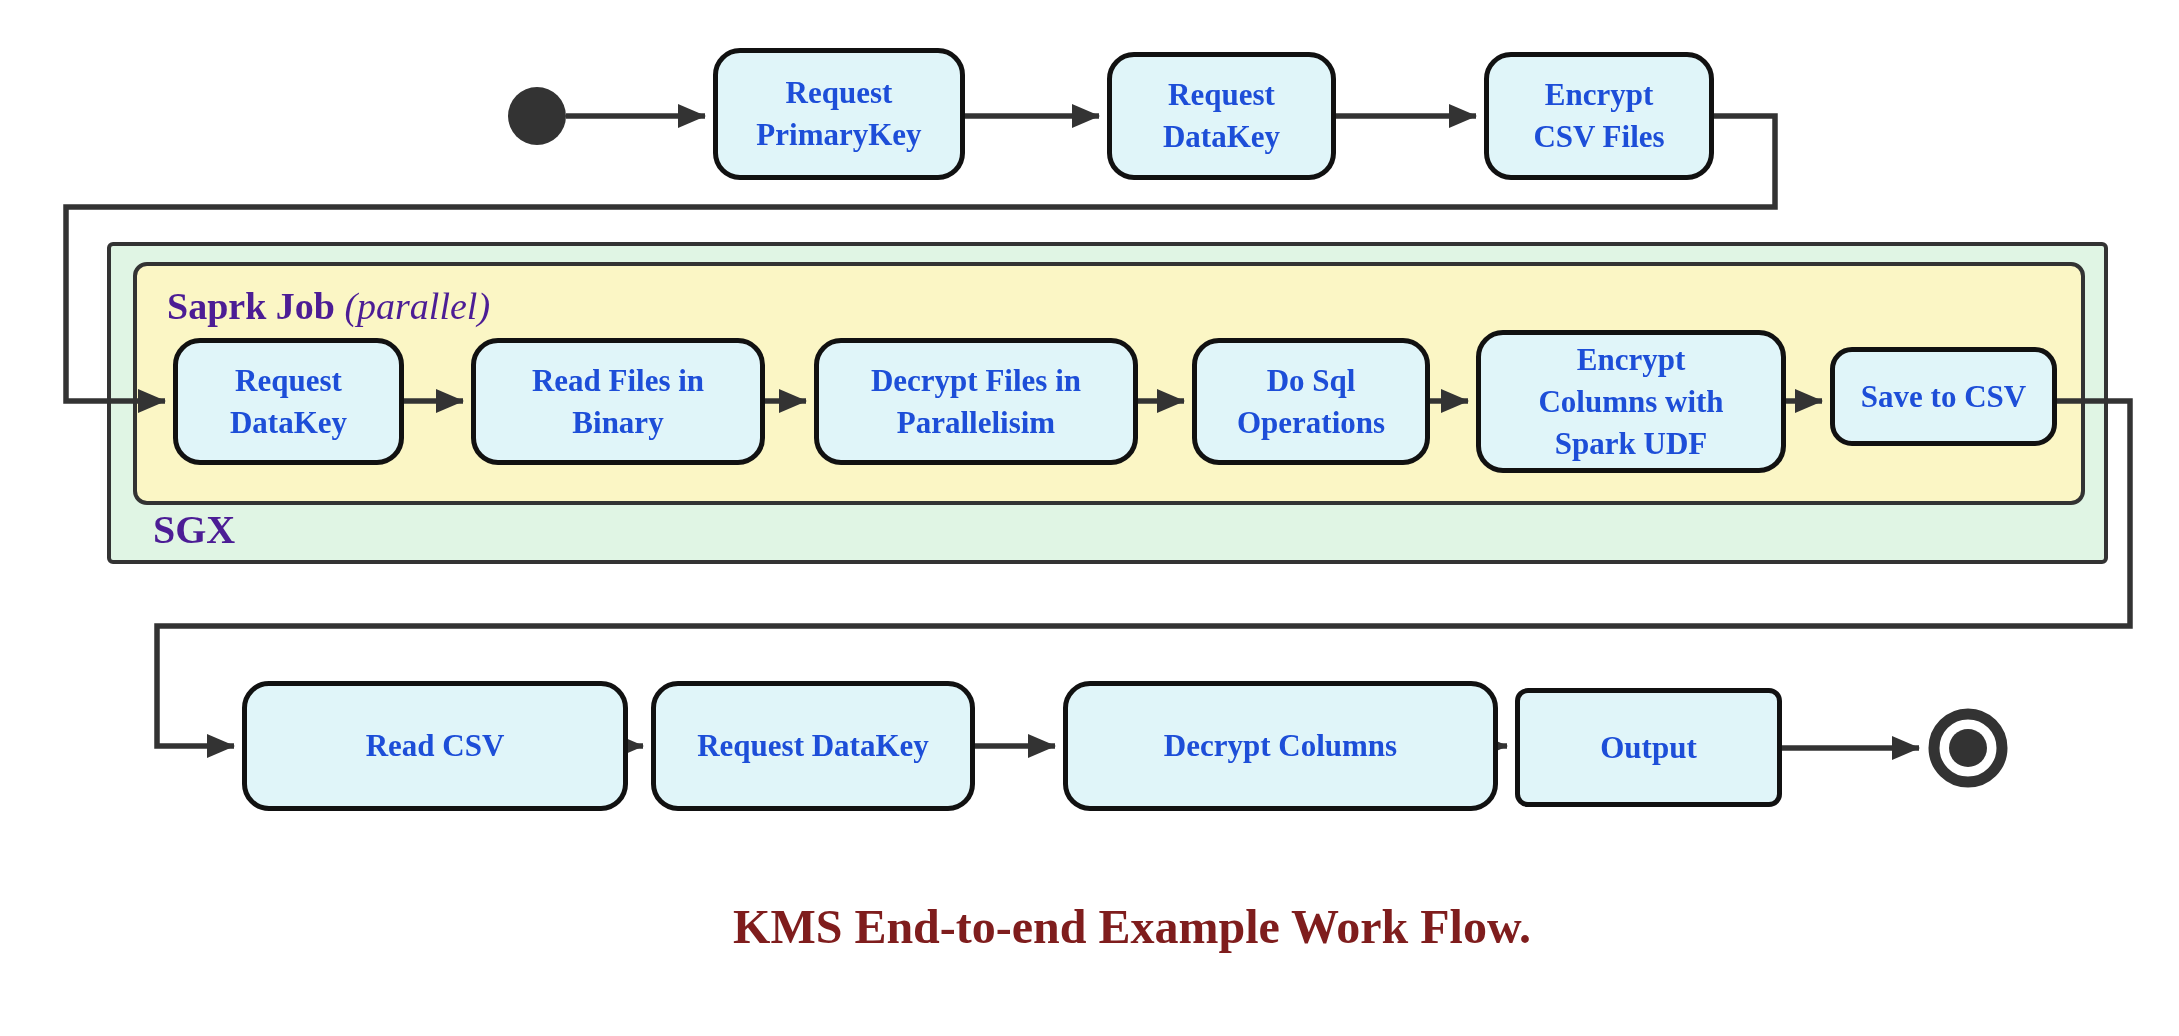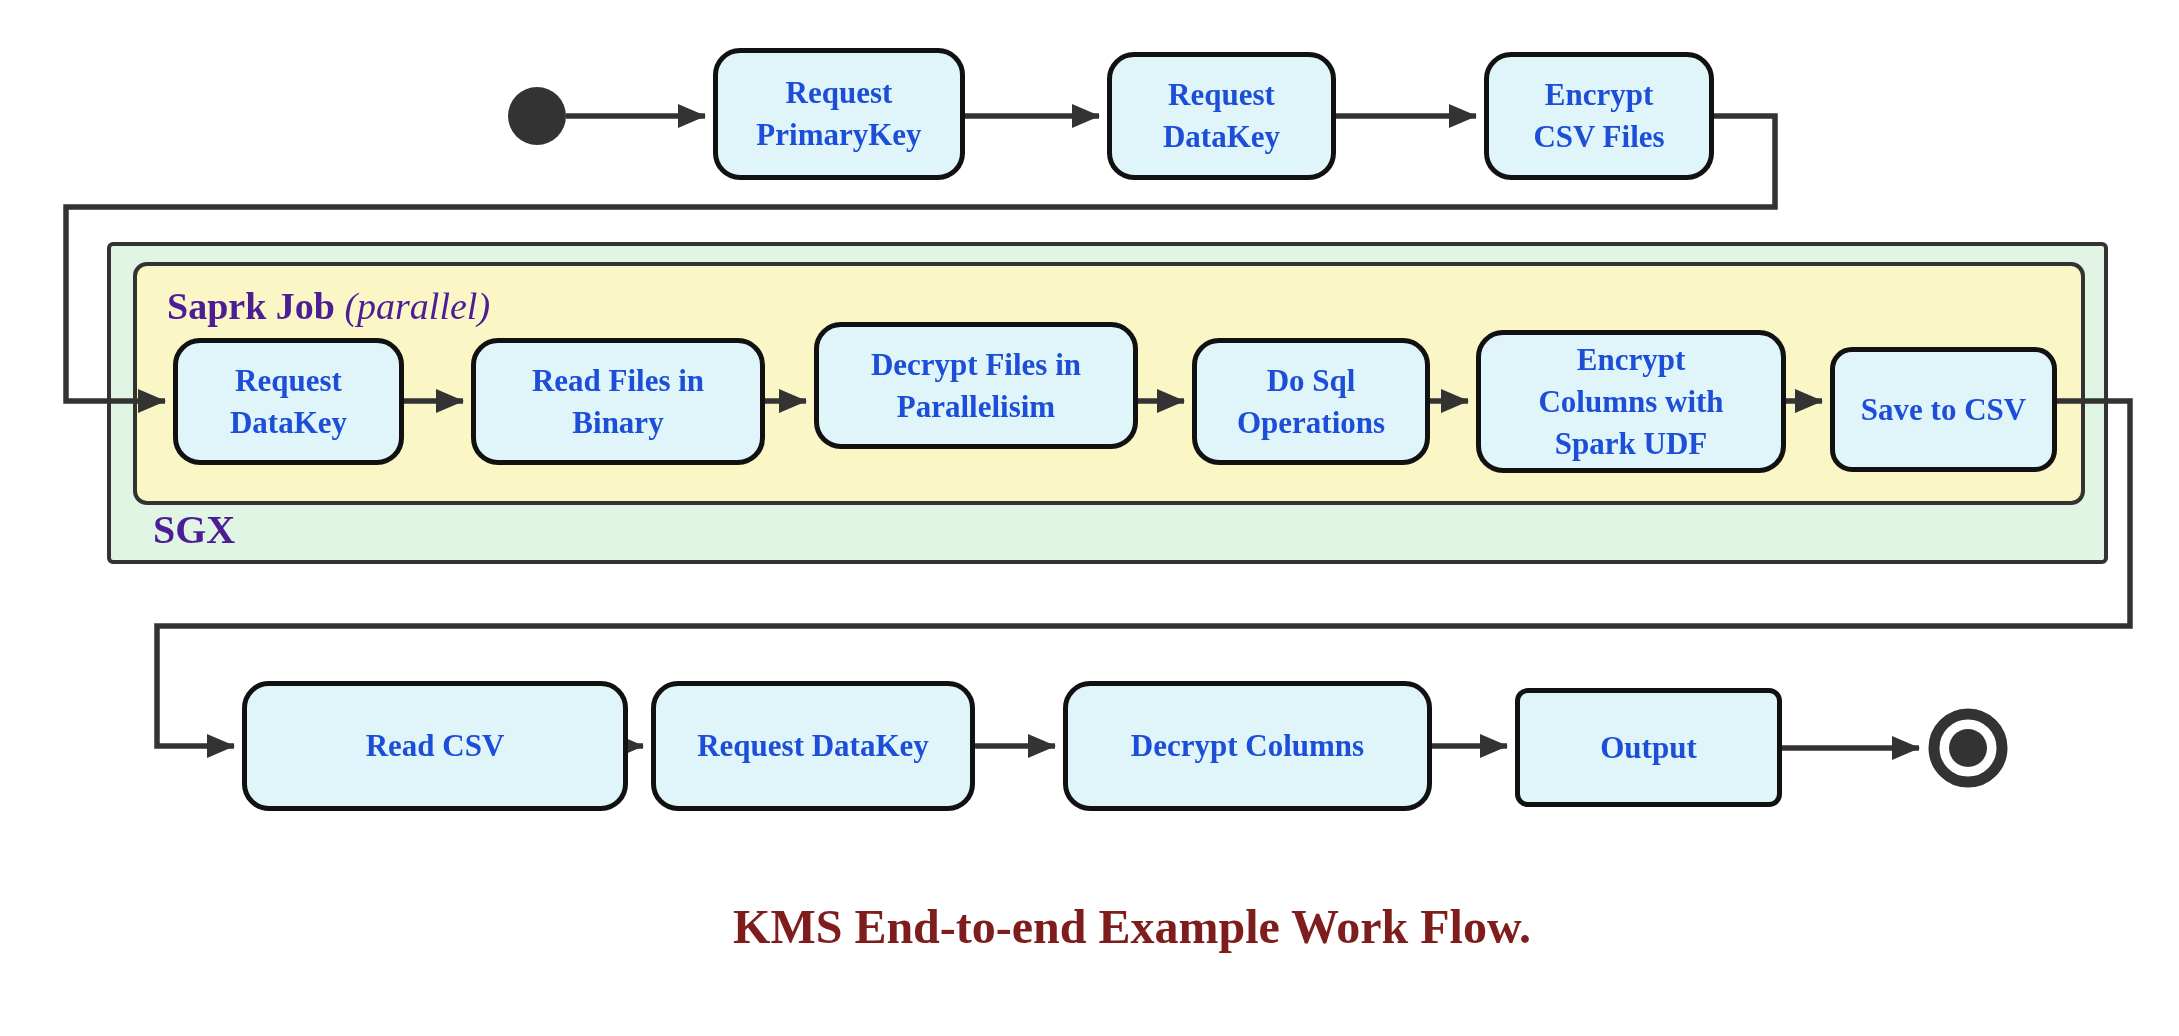--- a/index.html
+++ b/index.html
@@ -126,29 +126,29 @@
 PrimaryKey</div>
   <div class="node" style="left:1107px;top:52px;width:229px;height:128px;">Request
 DataKey</div>
   <div class="node" style="left:1484px;top:52px;width:230px;height:128px;">Encrypt
 CSV Files</div>
 
   <div class="node" style="left:173px;top:338px;width:231px;height:127px;">Request
 DataKey</div>
   <div class="node" style="left:471px;top:338px;width:294px;height:127px;">Read Files in
 Binary</div>
-  <div class="node" style="left:814px;top:322px;width:324px;height:127px;">Decrypt Files in
+  <div class="node" style="left:814px;top:338px;width:324px;height:127px;">Decrypt Files in
 Parallelisim</div>
   <div class="node" style="left:1192px;top:338px;width:238px;height:127px;font-family:Liberation Serif, serif;">Do Sql
 Operations</div>
   <div class="node" style="left:1476px;top:330px;width:310px;height:143px;">Encrypt
 Columns with
 Spark UDF</div>
-  <div class="node" style="left:1830px;top:347px;width:227px;height:125px;border-radius:22px;">Save to CSV</div>
+  <div class="node" style="left:1830px;top:347px;width:227px;height:99px;border-radius:22px;">Save to CSV</div>
 
   <div class="node" style="left:242px;top:681px;width:386px;height:130px;">Read CSV</div>
   <div class="node" style="left:651px;top:681px;width:324px;height:130px;">Request DataKey</div>
-  <div class="node" style="left:1063px;top:681px;width:369px;height:130px;">Decrypt Columns</div>
+  <div class="node" style="left:1063px;top:681px;width:435px;height:130px;">Decrypt Columns</div>
   <div class="node" style="left:1515px;top:688px;width:267px;height:119px;border-radius:13px;">Output</div>
 
   <div class="caption" style="left:1132px;top:874px;">KMS End-to-end Example Work Flow.</div>
 
 </div>
 
 </body></html>

